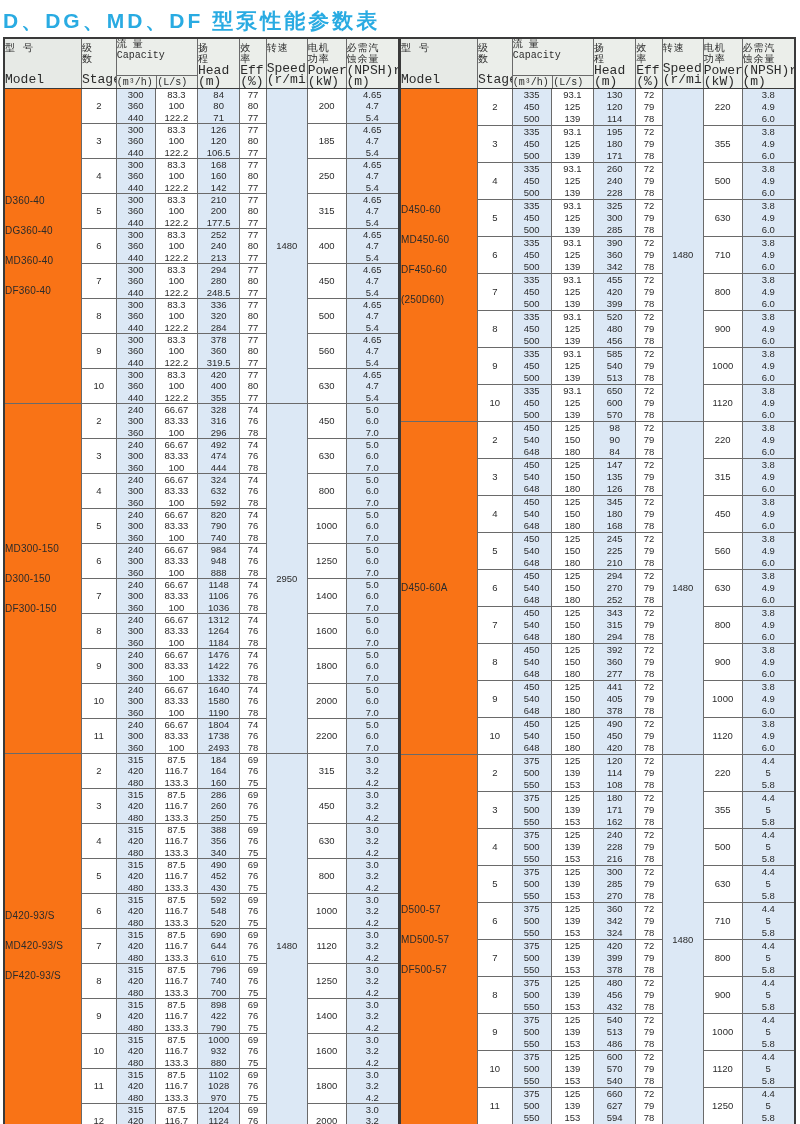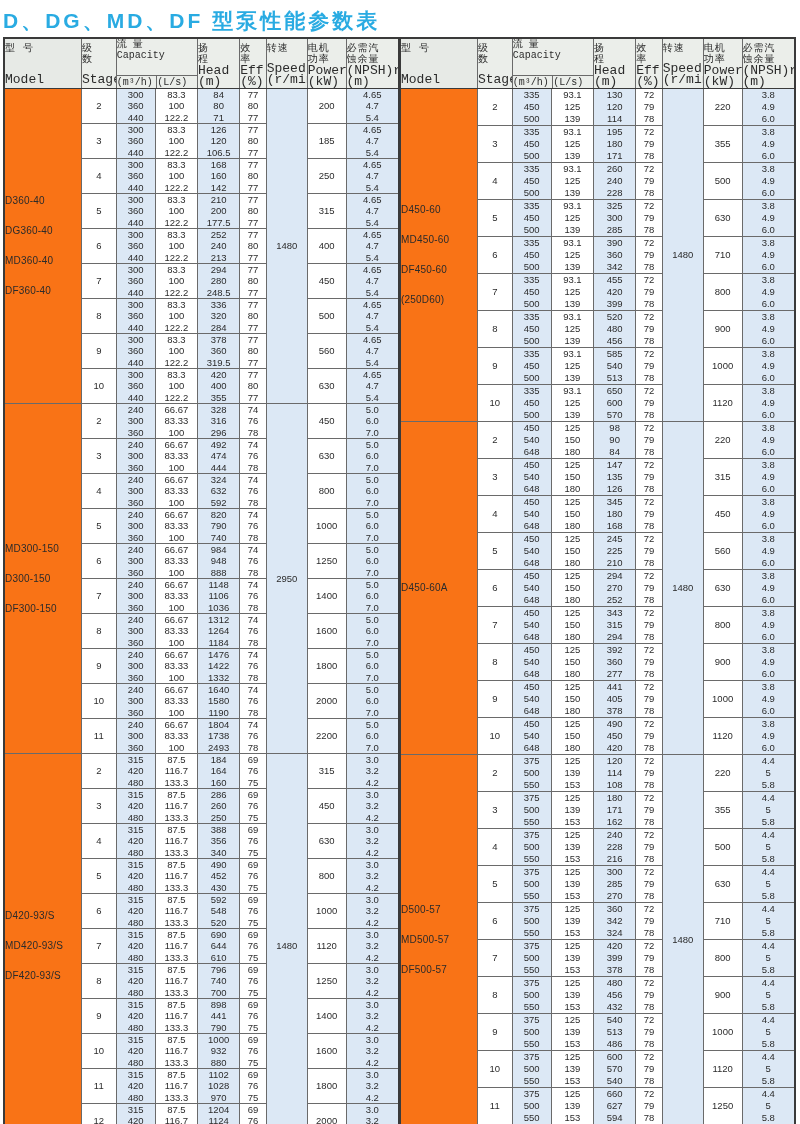--- a/index.html
+++ b/index.html
@@ -599,21 +599,21 @@
           </tr>
           <tr>
             <td>9</td>
             <td class="tint tri">315
 420
 480</td>
             <td class="tri">87.5
 116.7
 133.3</td>
             <td class="tint tri">898
-441
+422
 790</td>
             <td class="tri">69
 76
 75</td>
             <td>1400</td>
             <td class="tint tri">3.0
 3.2
 4.2</td>
           </tr>
           <tr>

